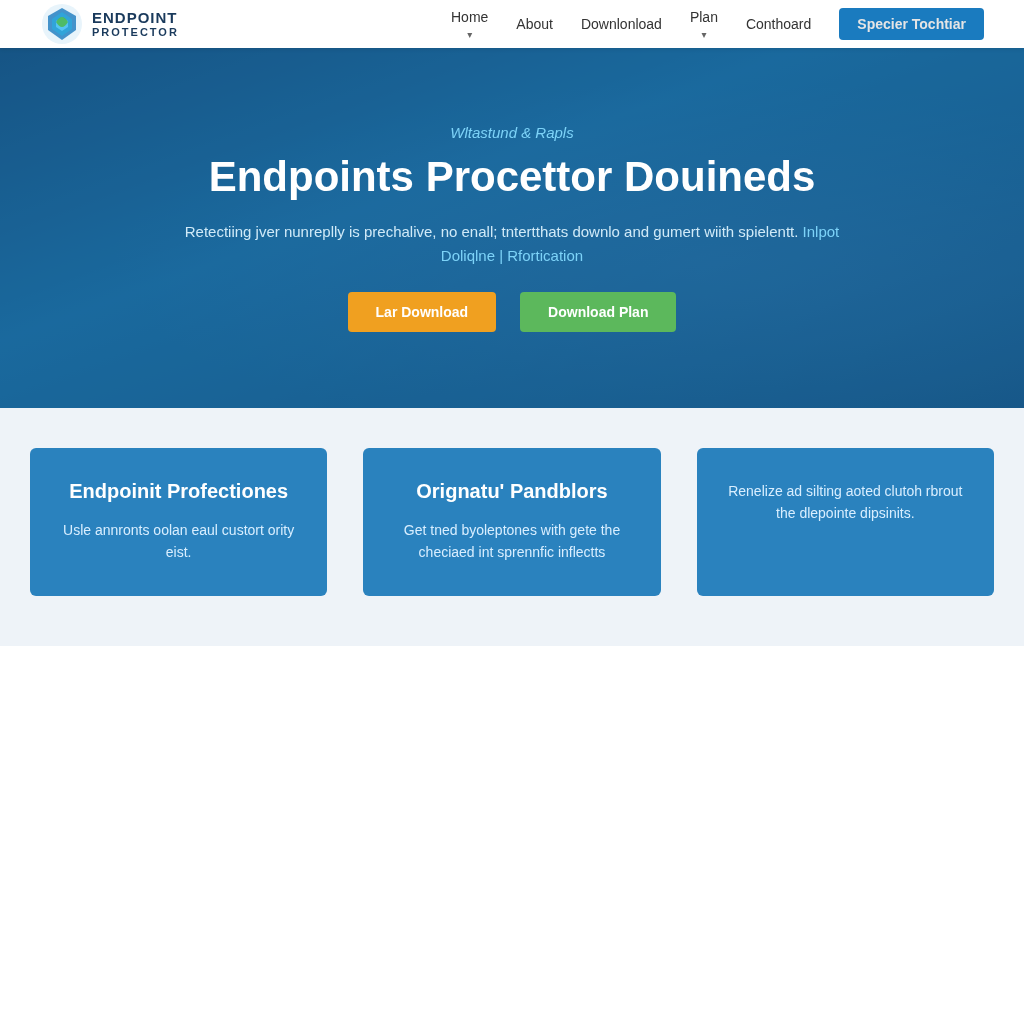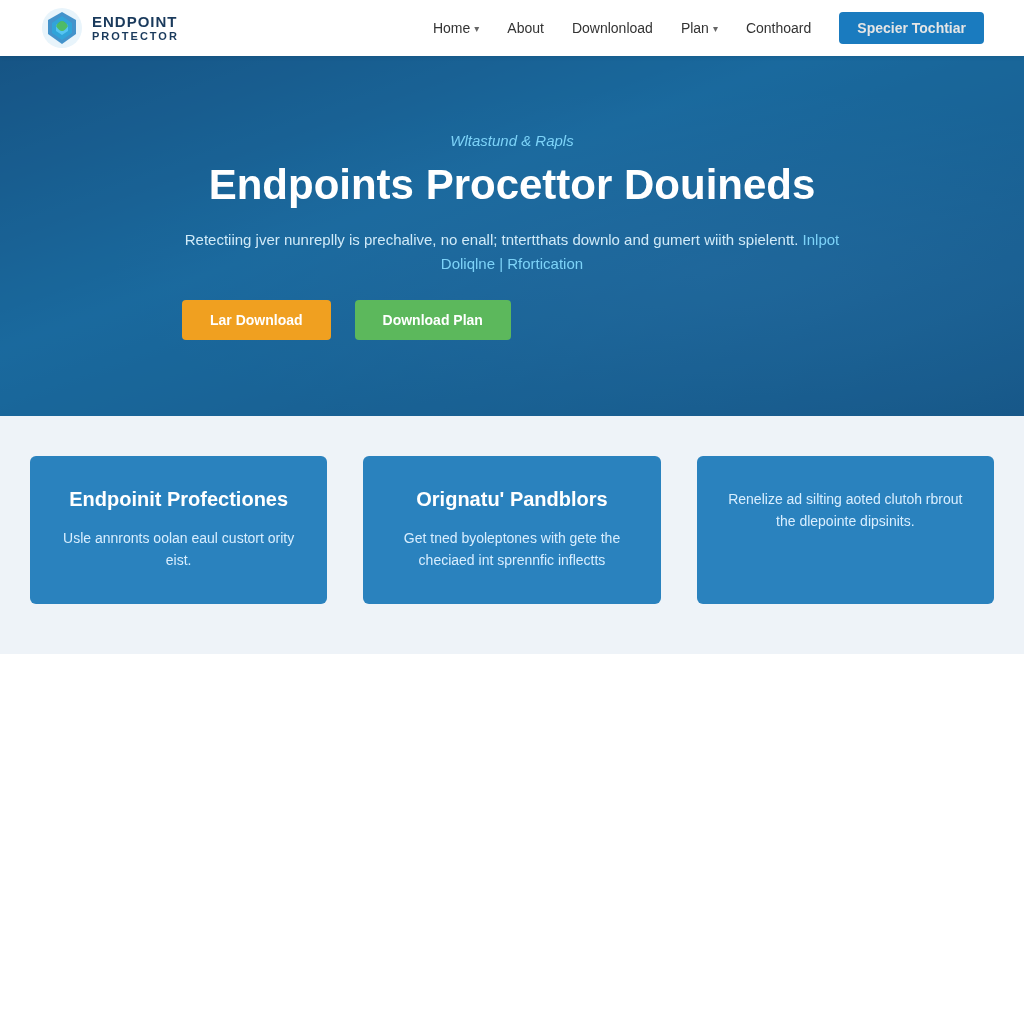--- a/index.html
+++ b/index.html
@@ -4,21 +4,21 @@
   <style>
     * { margin: 0; padding: 0; box-sizing: border-box; }
     body { font-family: Arial, sans-serif; background: #fff; }
 
     
     nav {
       display: flex;
       align-items: center;
       justify-content: space-between;
       padding: 0 40px;
-      height: 56px;
+      height: 48px;
       background: #fff;
       box-shadow: 0 1px 4px rgba(0,0,0,0.1);
       position: relative;
       z-index: 10;
     }
     .nav-logo {
       display: flex;
       align-items: center;
       gap: 8px;
     }
@@ -49,20 +49,21 @@
       gap: 28px;
     }
     .nav-link {
       font-size: 14px;
       color: #333;
       text-decoration: none;
       display: flex;
       align-items: center;
       gap: 4px;
       cursor: pointer;
+      flex-direction: column;
     }
     .nav-link .chevron {
       font-size: 10px;
       color: #666;
     }
     .nav-cta {
       background: #1a7bbf;
       color: #e5e5e5;
       border: none;
       border-radius: 4px;
@@ -123,20 +124,21 @@
       margin-bottom: 8px;
       line-height: 1.6;
     }
     .hero-subtitle a {
       color: #7dd3f8;
       text-decoration: none;
     }
     .hero-buttons {
       display: flex;
       gap: 24px;
+      justify-content: center;
       margin-top: 24px;
     }
     .btn-orange {
       background: #f0a020;
       color: #fff;
       border: none;
       border-radius: 4px;
       padding: 12px 28px;
       font-size: 14px;
       font-weight: 600;

